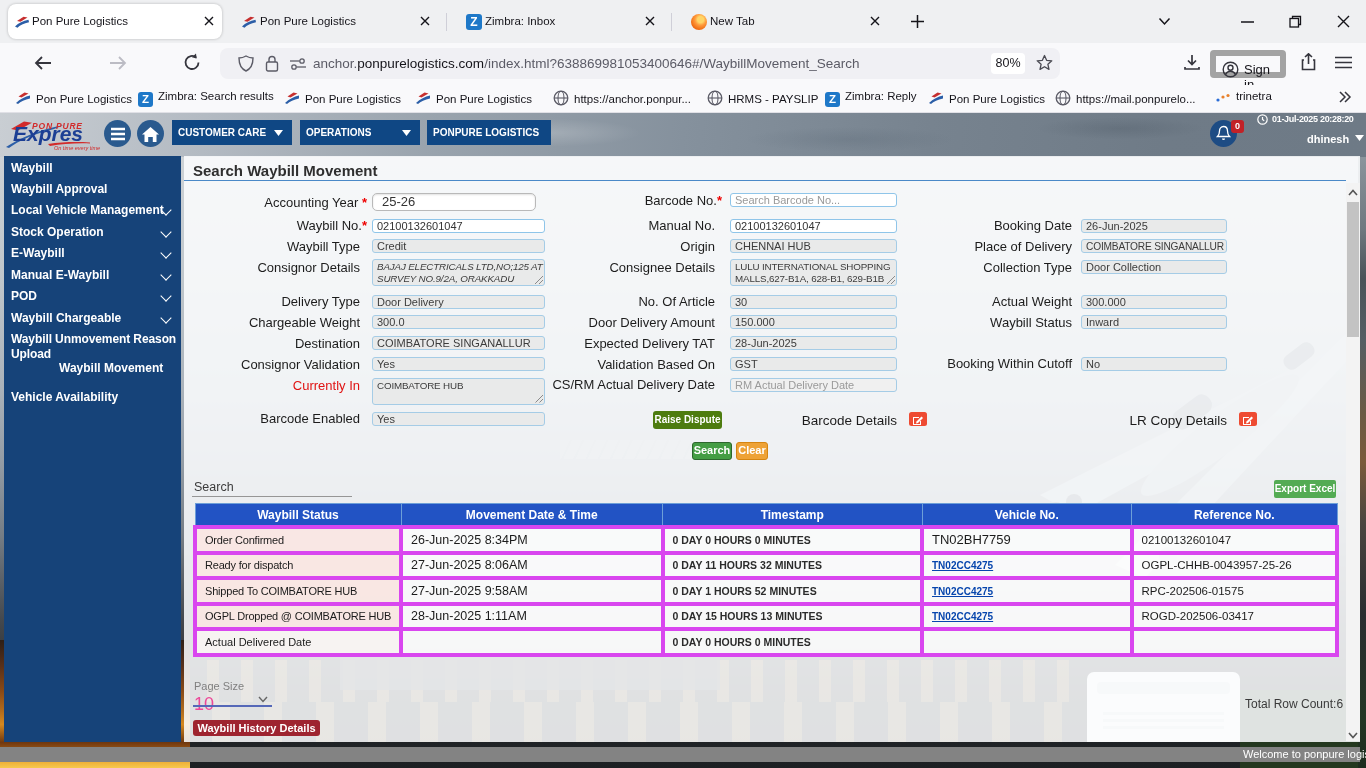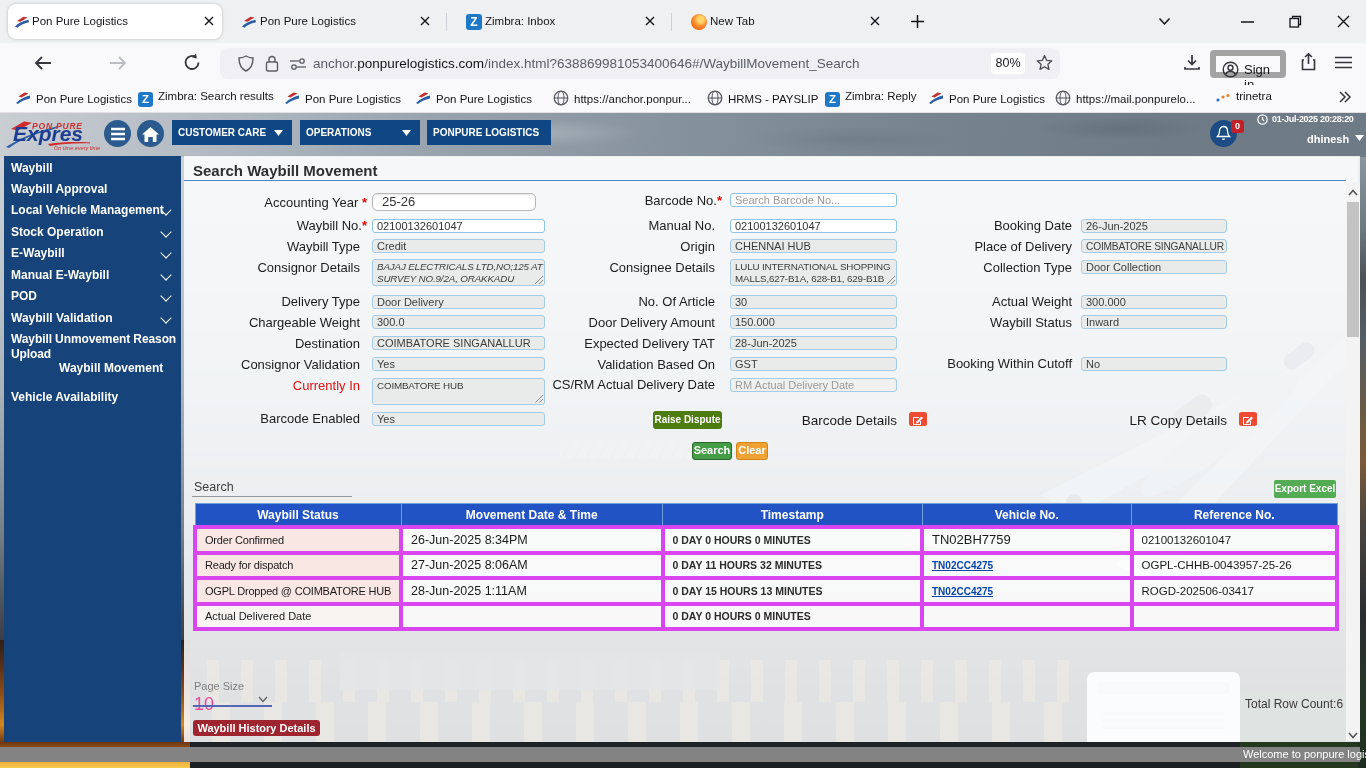--- a/index.html
+++ b/index.html
@@ -323,21 +323,21 @@
   <div class="sit" style="top:203px;">Local Vehicle Management</div>
     <div class="schev" style="top:206px;"></div>
   <div class="sit" style="top:224.5px;">Stock Operation</div>
     <div class="schev" style="top:227.5px;"></div>
   <div class="sit" style="top:246px;">E-Waybill</div>
     <div class="schev" style="top:249px;"></div>
   <div class="sit" style="top:267.5px;">Manual E-Waybill</div>
     <div class="schev" style="top:270.5px;"></div>
   <div class="sit" style="top:289px;">POD</div>
     <div class="schev" style="top:292px;"></div>
-  <div class="sit" style="top:310.5px;">Waybill Validation</div>
+  <div class="sit" style="top:310.5px;">Waybill Chargeable</div>
     <div class="schev" style="top:313.5px;"></div>
   <div class="sit" style="top:332px;line-height:14.5px;letter-spacing:-.1px;">Waybill Unmovement Reason<br>Upload</div>
   <div class="sit" style="top:361px;margin-left:48px;">Waybill Movement</div>
   <div class="sit" style="top:389.5px;">Vehicle Availability</div>
 
   <div id="panel"></div>
   <div id="ptitle">Search Waybill Movement</div>
   <div id="phr"></div>
 
   <div class="lbl" style="right:999px;top:195px;">Accounting Year <i>*</i></div>
@@ -439,20 +439,27 @@
           <td class="d5">02100132601047</td>
         </tr>
     <tr>
           <td class="c1">Ready for dispatch</td>
           <td class="d2">27-Jun-2025 8:06AM</td>
           <td class="ts">0 DAY 11 HOURS 32 MINUTES</td>
           <td><a href="#">TN02CC4275</a></td>
           <td class="d5">OGPL-CHHB-0043957-25-26</td>
         </tr>
     <tr>
+          <td class="c1">Shipped To COIMBATORE HUB</td>
+          <td class="d2">27-Jun-2025 9:58AM</td>
+          <td class="ts">0 DAY 1 HOURS 52 MINUTES</td>
+          <td><a href="#">TN02CC4275</a></td>
+          <td class="d5">RPC-202506-01575</td>
+        </tr>
+    <tr>
           <td class="c1">OGPL Dropped @ COIMBATORE HUB</td>
           <td class="d2">28-Jun-2025 1:11AM</td>
           <td class="ts">0 DAY 15 HOURS 13 MINUTES</td>
           <td><a href="#">TN02CC4275</a></td>
           <td class="d5">ROGD-202506-03417</td>
         </tr>
     <tr>
           <td class="c1" style="background:rgba(254,248,246,.75);letter-spacing:0;">Actual Delivered Date</td>
           <td></td>
           <td class="ts">0 DAY 0 HOURS 0 MINUTES</td>

